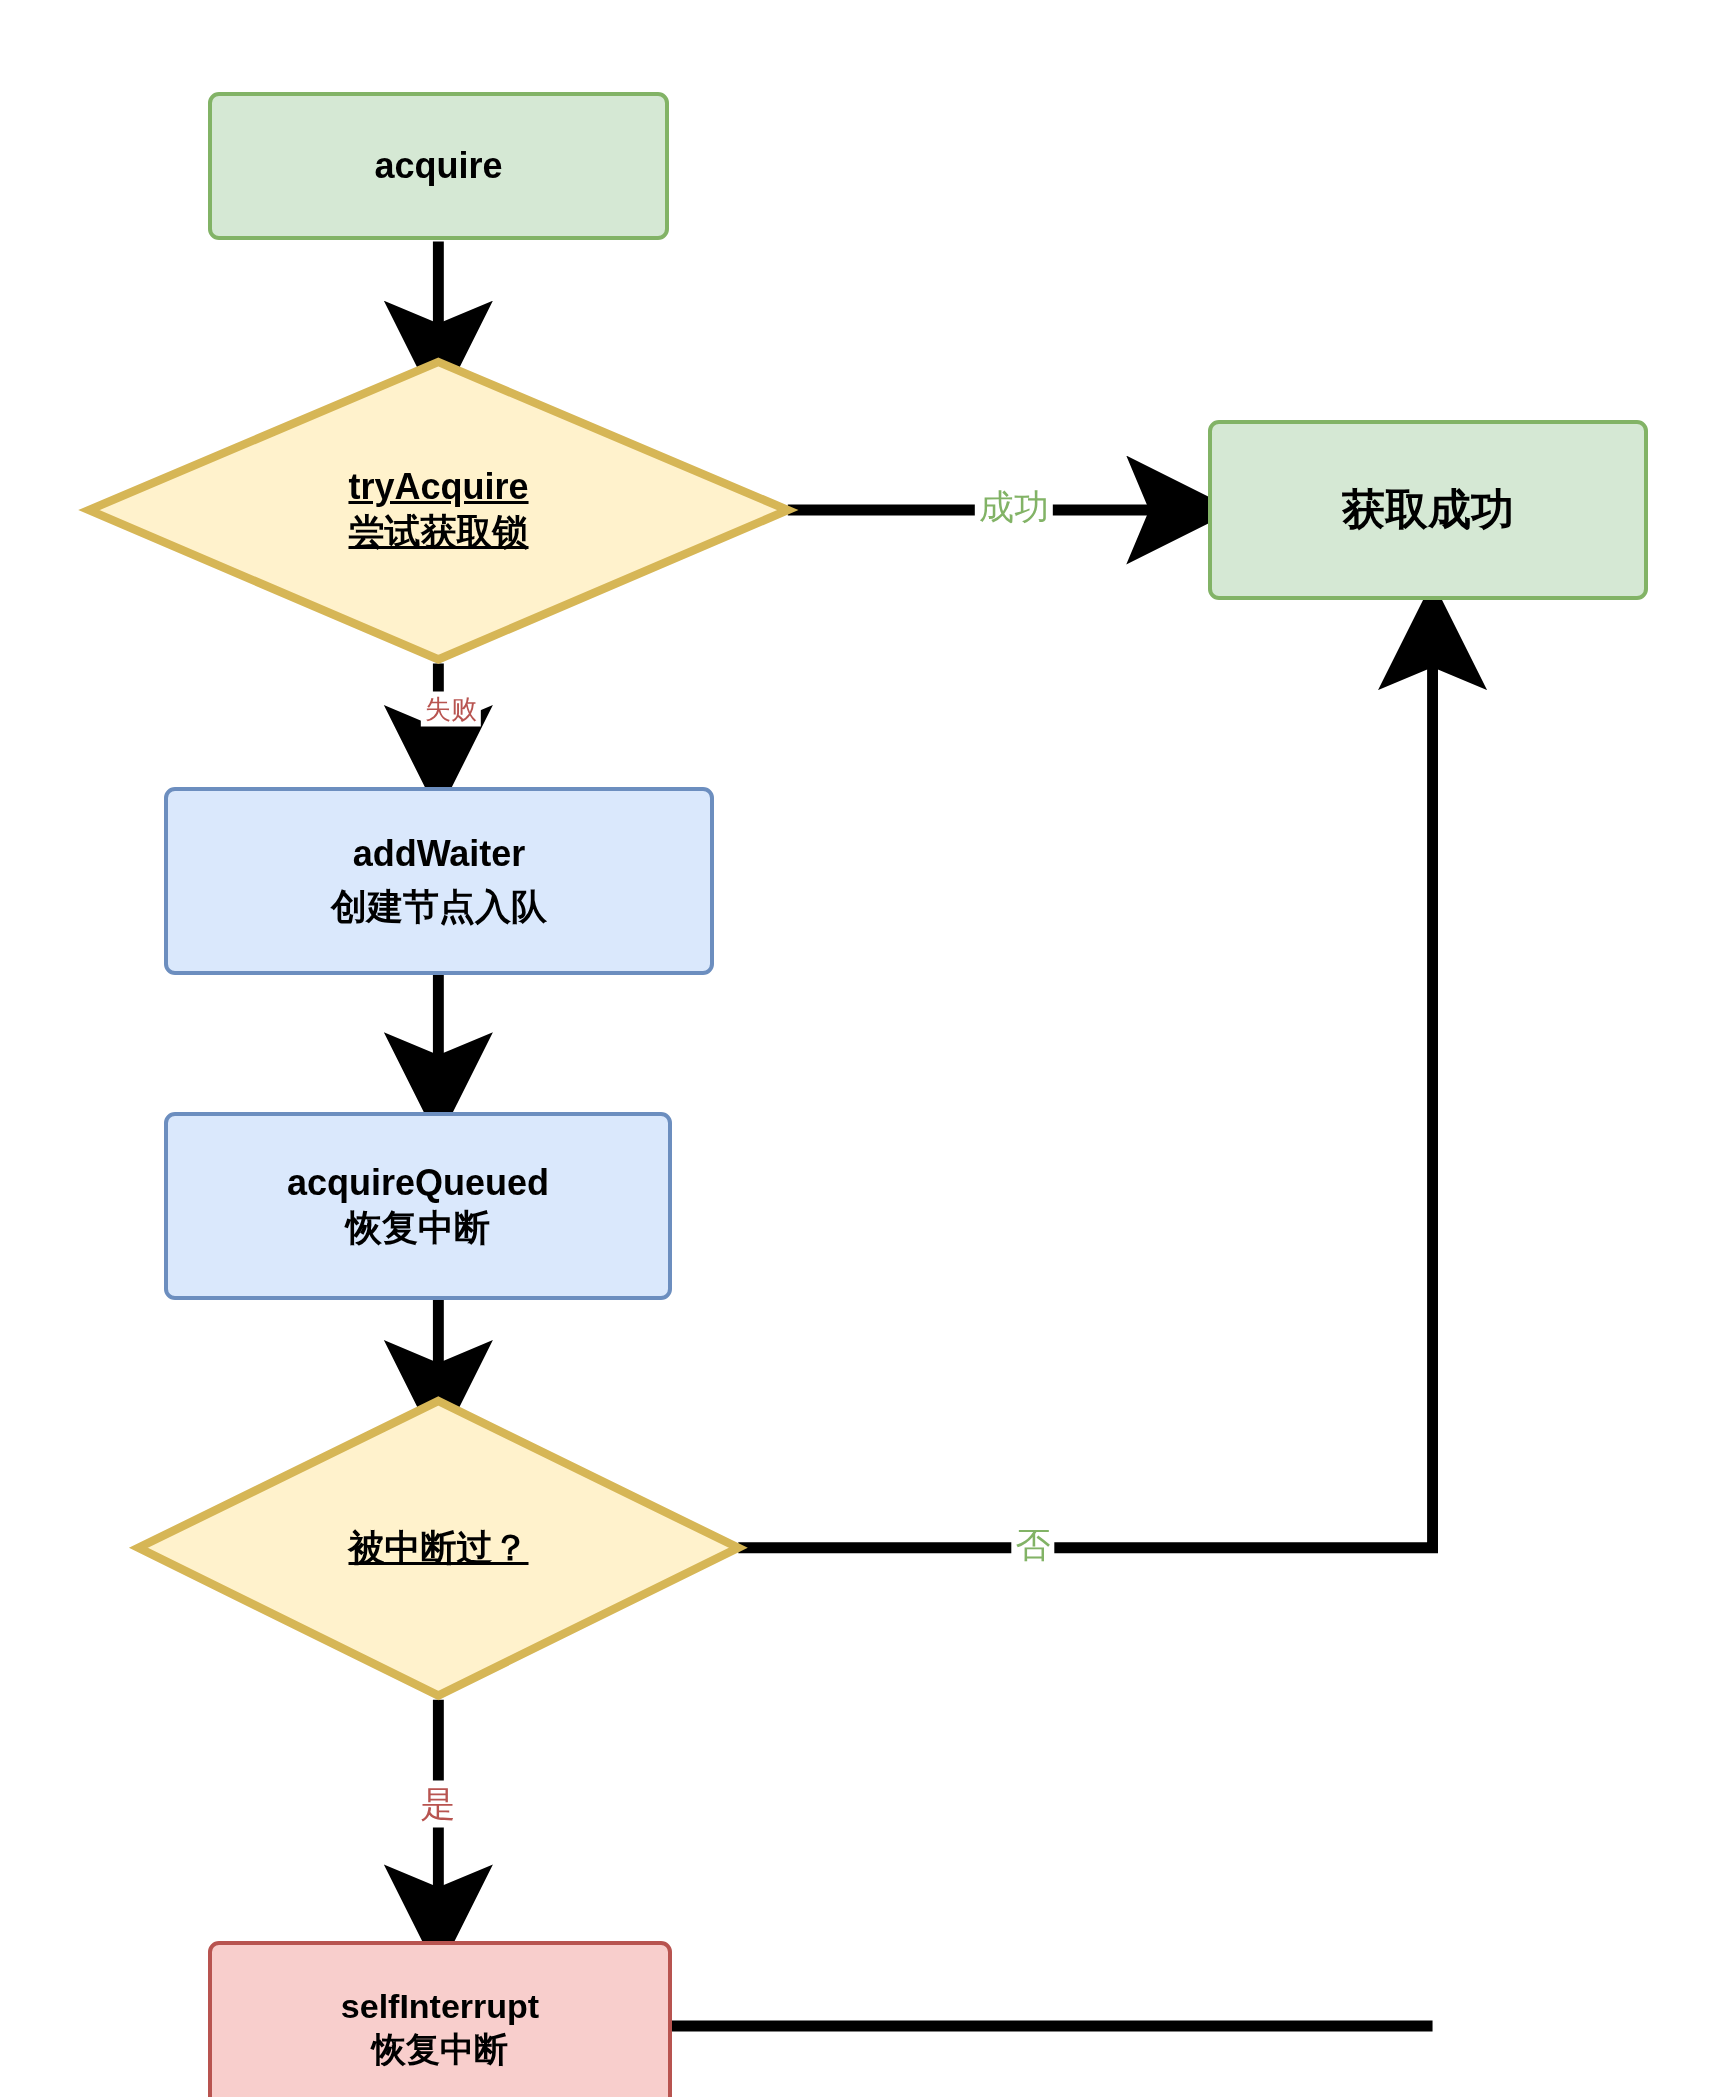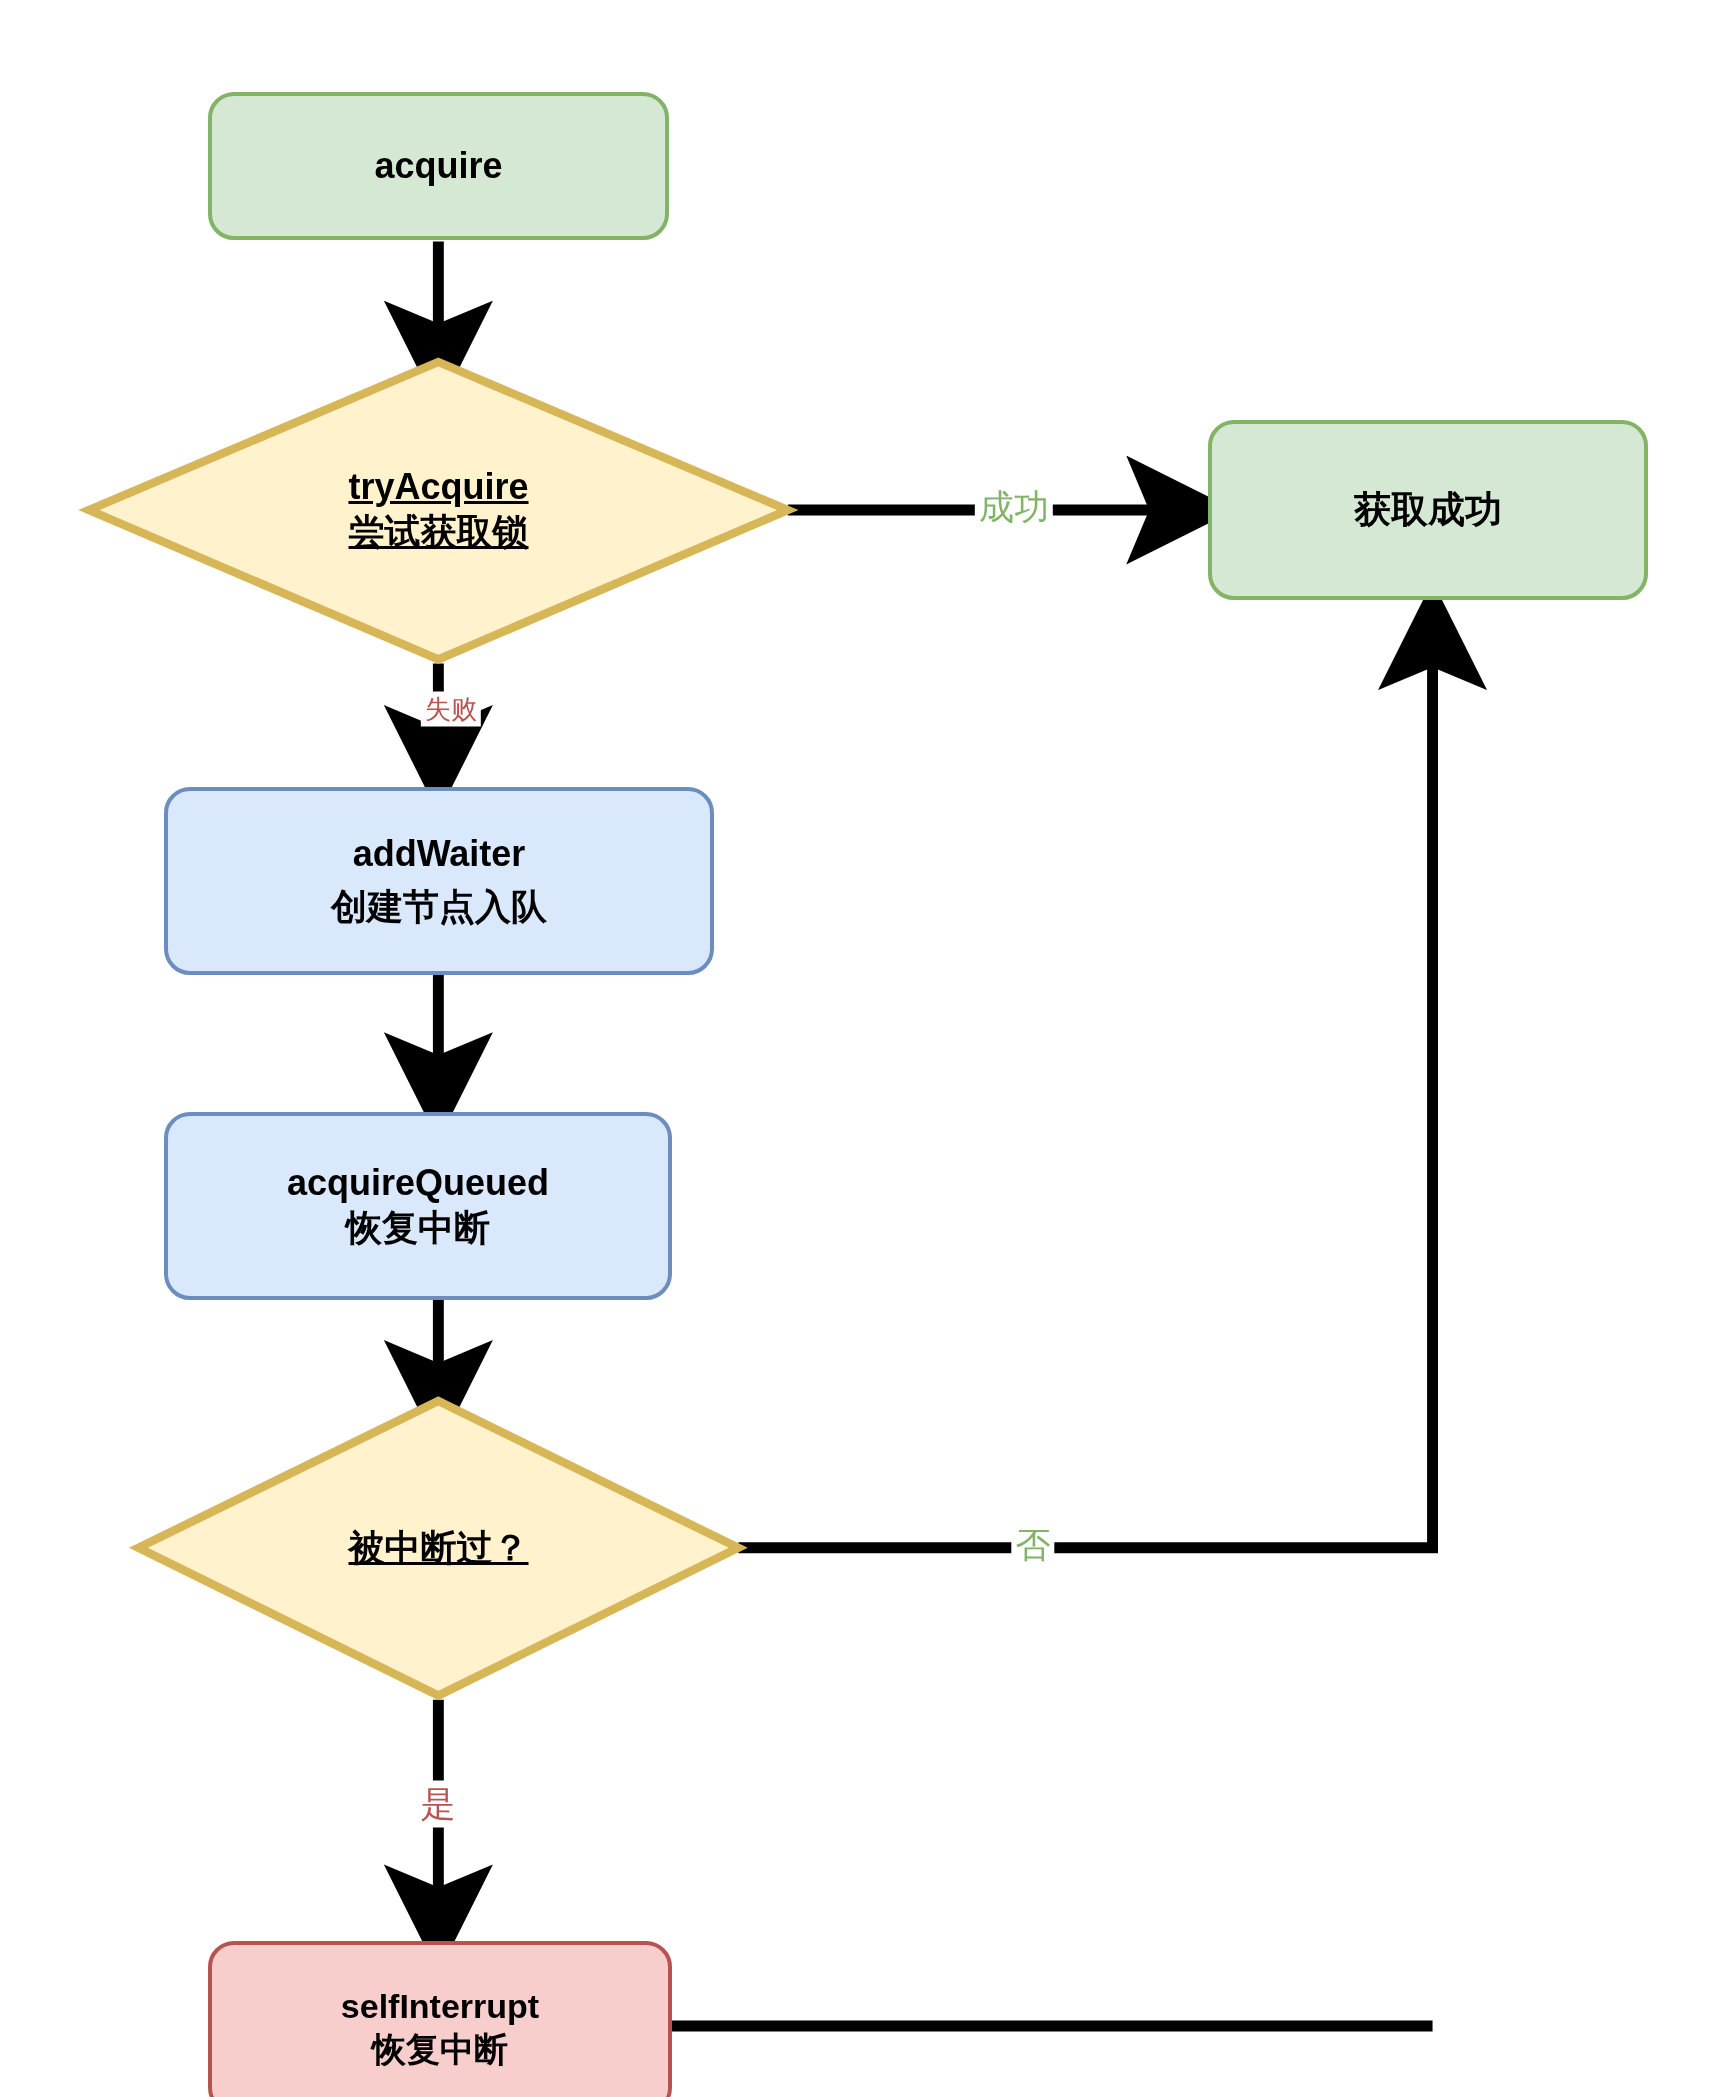--- a/index.html
+++ b/index.html
@@ -34,21 +34,21 @@
     align-items: center;
     justify-content: center;
     text-align: center;
     color: #000000;
     font-weight: bold;
     line-height: 1.24;
     letter-spacing: 0px;
   }
   .node .line2 { display: block; }
   .rect-node {
-    border-radius: 26px;
+    border-radius: 11px;
     border-style: solid;
     justify-content: center;
   }
   .green-node {
     background: #d5e8d4;
     border-color: #82b366;
     border-width: 4.6px;
   }
   .blue-node {
     background: #dae8fc;
@@ -114,21 +114,21 @@
 
     <polygon points="1045,863 1878,1216 1045,1572 212,1216" fill="#fff2cc" stroke="#d6b656" stroke-width="20"></polygon>
 
     <polygon points="1045,3340 1760,3690 1045,4042 330,3690" fill="#fff2cc" stroke="#d6b656" stroke-width="20"></polygon>
   </svg>
 
   <div class="node rect-node green-node" style="left:208px; top:92px; width:461px; height:148px; font-size:36px;">
     <span>acquire</span>
   </div>
 
-  <div class="node rect-node green-node" style="left:1208px; top:420px; width:440px; height:180px; font-size:37px;">
+  <div class="node rect-node green-node" style="left:1208px; top:420px; width:440px; height:180px; font-size:43px;">
     <span>获取成功</span>
   </div>
 
   <div class="node rect-node blue-node" style="left:164px; top:787px; width:550px; height:188px; font-size:36px;gap:8px;">
     <span>addWaiter</span>
     <span class="line2">创建节点入队</span>
   </div>
 
   <div class="node rect-node blue-node" style="left:164px; top:1112px; width:508px; height:188px; font-size:36px;">
     <span>acquireQueued</span>

